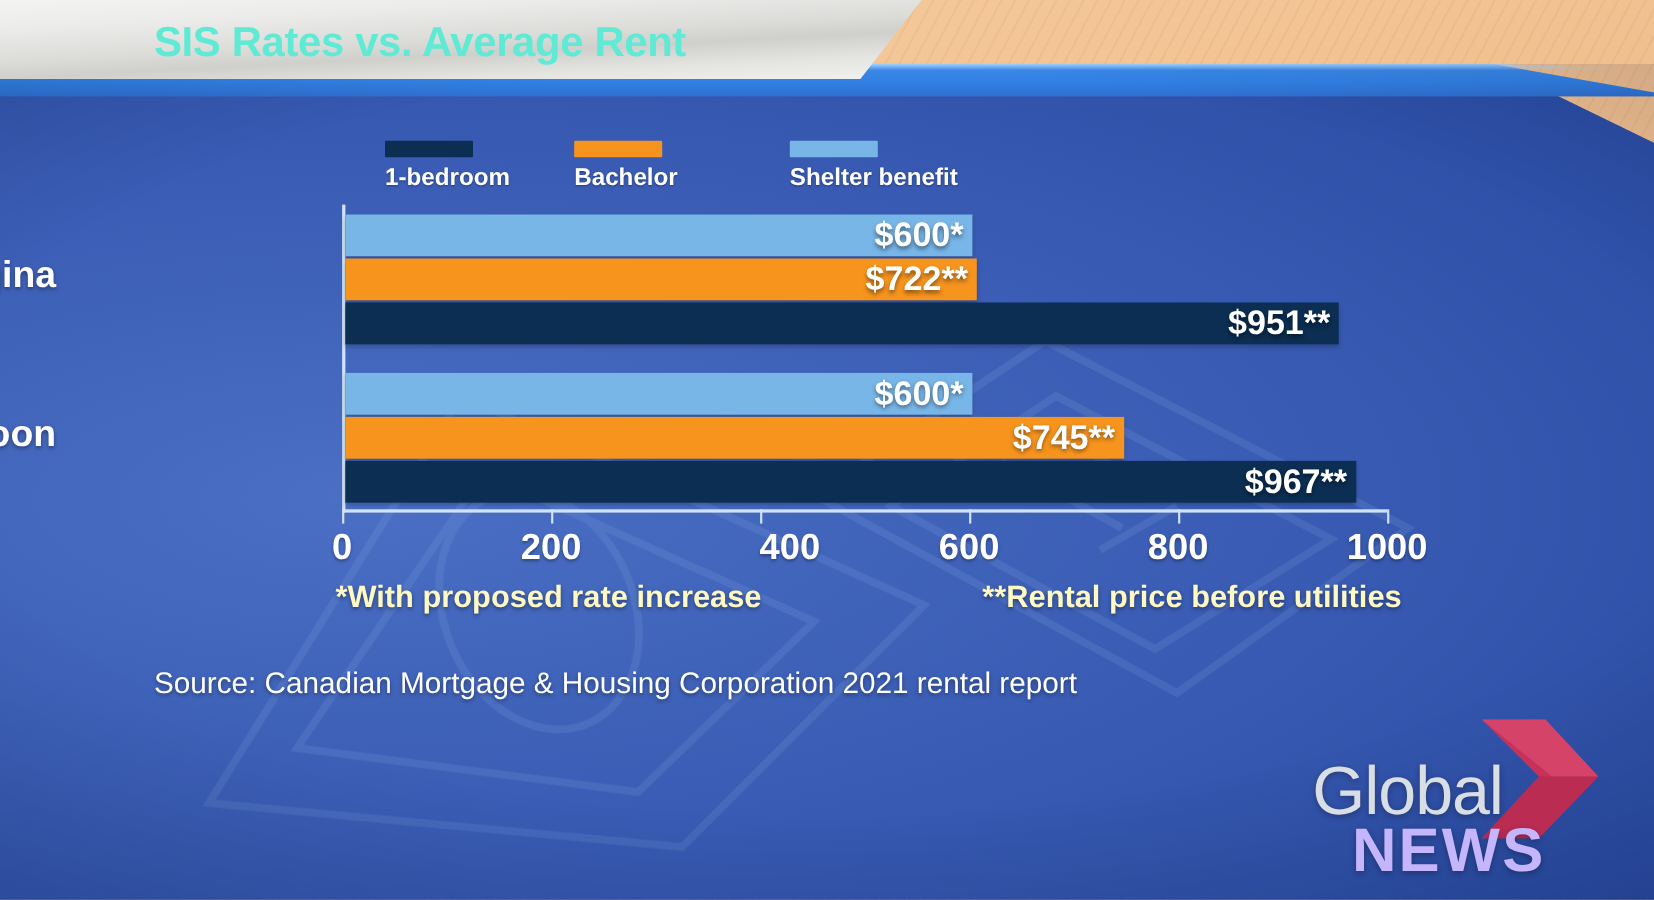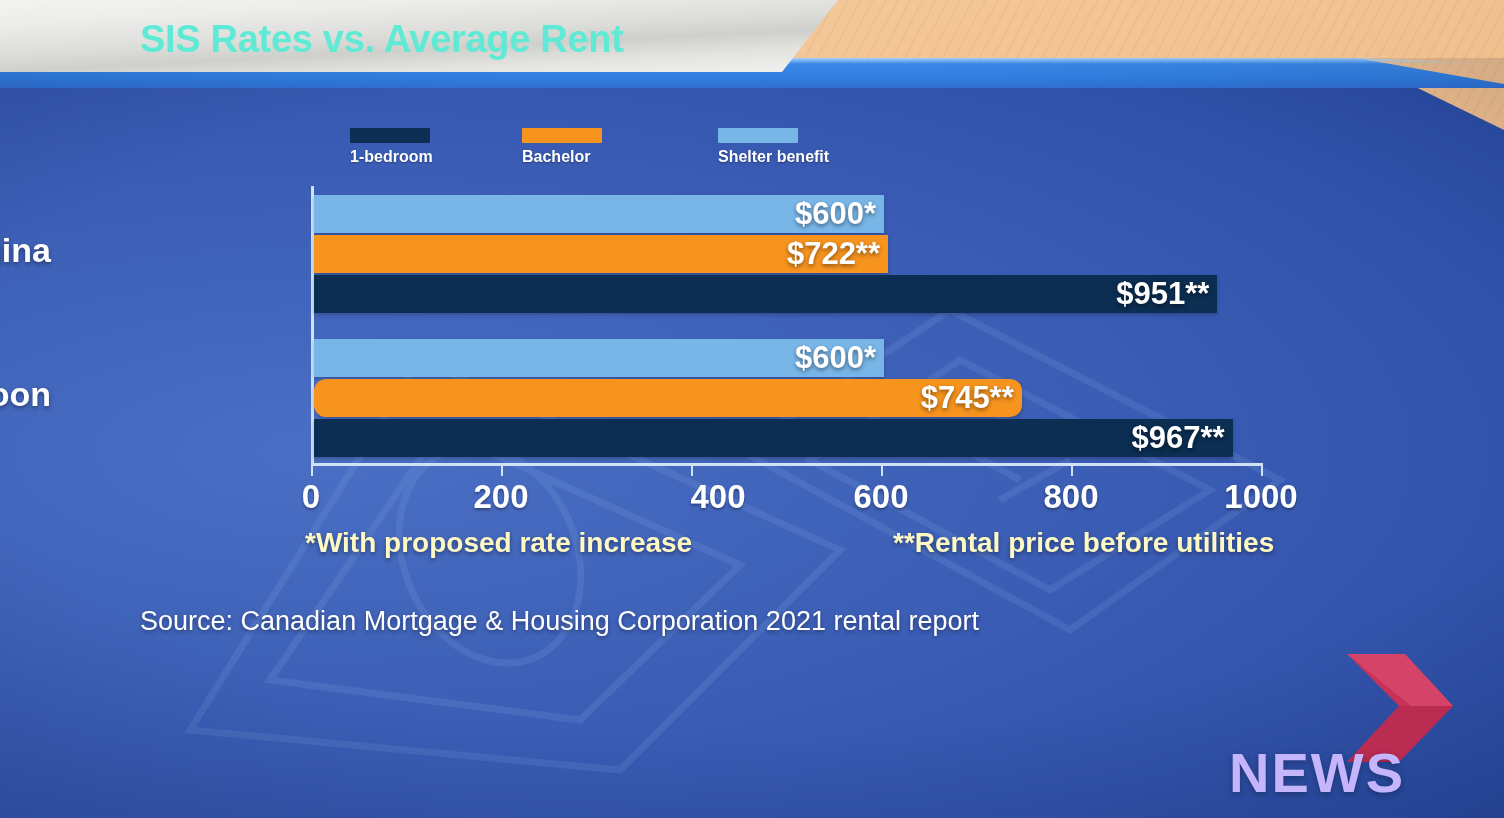--- a/index.html
+++ b/index.html
@@ -113,21 +113,21 @@
   .legend-item.a { width: 172px; }
   .legend-item.b { width: 196px; }
   .legend-item.c { width: 200px; }
   .legend-swatch {
     width: 80px;
     height: 15px;
     border-radius: 1px;
   }
   .legend-label {
     margin-top: 5px;
-    font-size: 16px;
+    font-size: 22px;
     font-weight: 700;
     color: #ffffff;
     white-space: nowrap;
     text-shadow: 0 1px 2px rgba(0,0,0,.35);
   }
 
   
   .plot {
     position: absolute;
     left: 311px;
@@ -320,21 +320,21 @@
         </div>
         <div class="bar" style="top: 49px; width: 574px; background: rgb(247, 148, 30);">
           <span class="bar-value">$722**</span>
         </div>
         <div class="bar" style="top: 89px; width: 903.45px; background: rgb(11, 46, 82);">
           <span class="bar-value">$951**</span>
         </div>
         <div class="bar" style="top: 153px; width: 570px; background: rgb(120, 182, 232);">
           <span class="bar-value">$600*</span>
         </div>
-        <div class="bar" style="top: 193px; width: 707.75px; background: rgb(247, 148, 30); border-radius: 12px;">
+        <div class="bar" style="top: 193px; width: 707.75px; background: rgb(247, 148, 30);">
           <span class="bar-value">$745**</span>
         </div>
         <div class="bar" style="top: 233px; width: 918.65px; background: rgb(11, 46, 82);">
           <span class="bar-value">$967**</span>
         </div>
       </div>
     <div id="catlabels">
         <div class="cat-label" style="top: 45px;">Regina</div>
         <div class="cat-label" style="top: 189px;">Saskatoon</div>
       </div>
@@ -343,16 +343,17 @@
   <div class="footnote left">*With proposed rate increase</div>
   <div class="footnote right">**Rental price before utilities</div>
   <div class="source">Source: Canadian Mortgage &amp; Housing Corporation 2021 rental report</div>
 
   <div class="logo">
     <svg class="logo-chevron" viewBox="0 0 116 112">
       <polygon points="6,2 64,2 112,54 58,110 6,110 58,54" fill="#c8325a"></polygon>
       <polygon points="6,2 64,2 112,54 70,54" fill="#d94a6e" opacity="0.75"></polygon>
       <polygon points="58,54 112,54 58,110 6,110" fill="#a8254a" opacity="0.45"></polygon>
     </svg>
+    <div class="logo-global">Global</div>
     <div class="logo-news">NEWS</div>
   </div>
 
 </div>
 
 </body></html>

